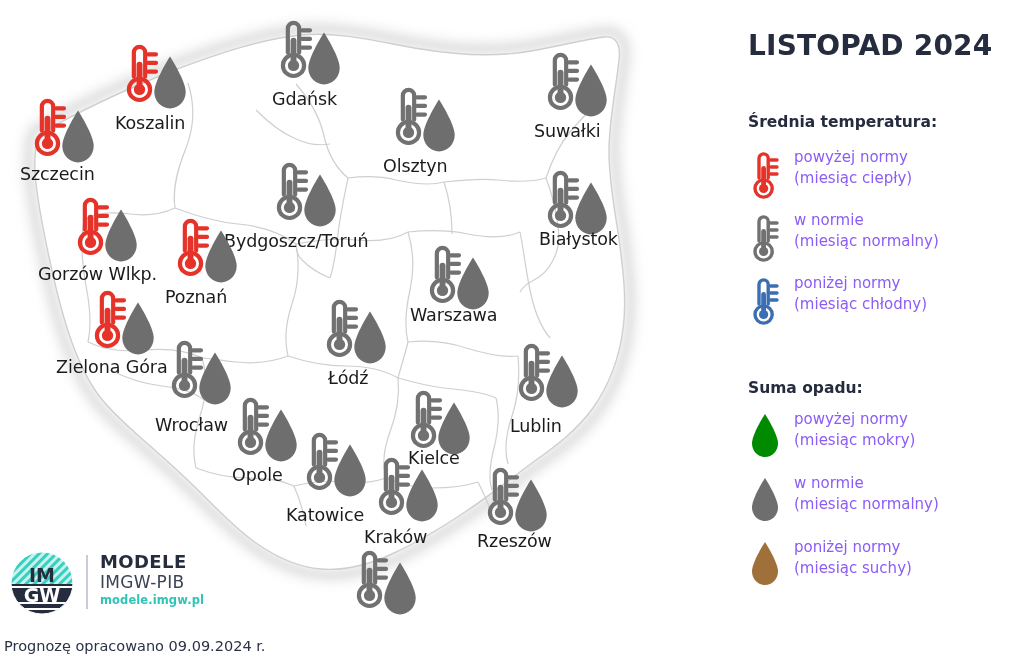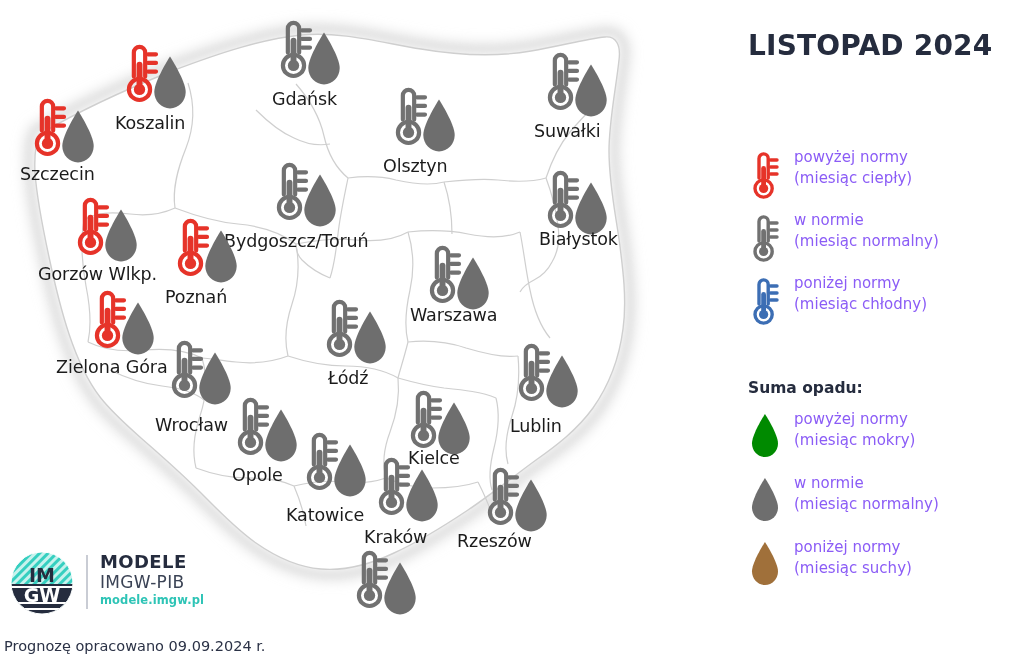--- a/index.html
+++ b/index.html
@@ -439,21 +439,21 @@
                 <path d="M11,28 L11,8.5 a4.6,4.6 0 0 1 9.2,0 L20.2,28"></path>
                 <circle cx="15.6" cy="38.5" r="8.6"></circle>
                 <path d="M22.5,10 L29,10 M22.5,17 L29,17 M22.5,24 L29,24"></path>
               </g>
               <rect x="13.2" y="16" width="4.8" height="22" rx="2.4" fill="#717171"></rect>
               <circle cx="15.6" cy="38.5" r="4.6" fill="#717171"></circle>
             </svg></div>
           <div class="drop" style="left: 510px; top: 477px;"><svg width="42" height="58" viewBox="0 0 34 48">
               <path fill="#6e6e6e" d="M17,2 C17,2 4,22 4,31.5 C4,39 9.8,45 17,45 C24.2,45 30,39 30,31.5 C30,22 17,2 17,2 Z"></path>
             </svg></div>
-          <div class="city-label" style="left: 457px; top: 531px;">Rzeszów</div>
+          <div class="city-label" style="left: 477px; top: 531px;">Rzeszów</div>
         </div>
         <div class="marker" style="left: 0px; top: 0px;">
           <div class="thermo" style="left: 350px; top: 548px;"><svg width="40" height="64" viewBox="0 0 32 52">
               <g fill="none" stroke="#717171" stroke-width="3.4" stroke-linecap="round">
                 <path d="M11,28 L11,8.5 a4.6,4.6 0 0 1 9.2,0 L20.2,28"></path>
                 <circle cx="15.6" cy="38.5" r="8.6"></circle>
                 <path d="M22.5,10 L29,10 M22.5,17 L29,17 M22.5,24 L29,24"></path>
               </g>
               <rect x="13.2" y="16" width="4.8" height="22" rx="2.4" fill="#717171"></rect>
               <circle cx="15.6" cy="38.5" r="4.6" fill="#717171"></circle>
@@ -463,20 +463,21 @@
             </svg></div>
           <div class="city-label" style="left: 336px; top: 656px;">Zakopane</div>
         </div>
       </div>
   </div>
 
   <div id="legend">
 
     <div id="title">LISTOPAD 2024</div>
 
+    <div class="leg-head" style="top:113px;">Średnia temperatura:</div>
 
     <div class="leg-row" style="top:150px;">
       <div class="leg-icon">
         <svg width="32" height="52" viewBox="0 0 32 52">
           <g fill="none" stroke="#e63329" stroke-width="3.4" stroke-linecap="round">
             <path d="M11,28 L11,8.5 a4.6,4.6 0 0 1 9.2,0 L20.2,28"></path>
             <circle cx="15.6" cy="38.5" r="8.6"></circle>
             <path d="M22.5,10 L29,10 M22.5,17 L29,17 M22.5,24 L29,24"></path>
           </g>
           <rect x="13.2" y="16" width="4.8" height="22" rx="2.4" fill="#e63329"></rect>

